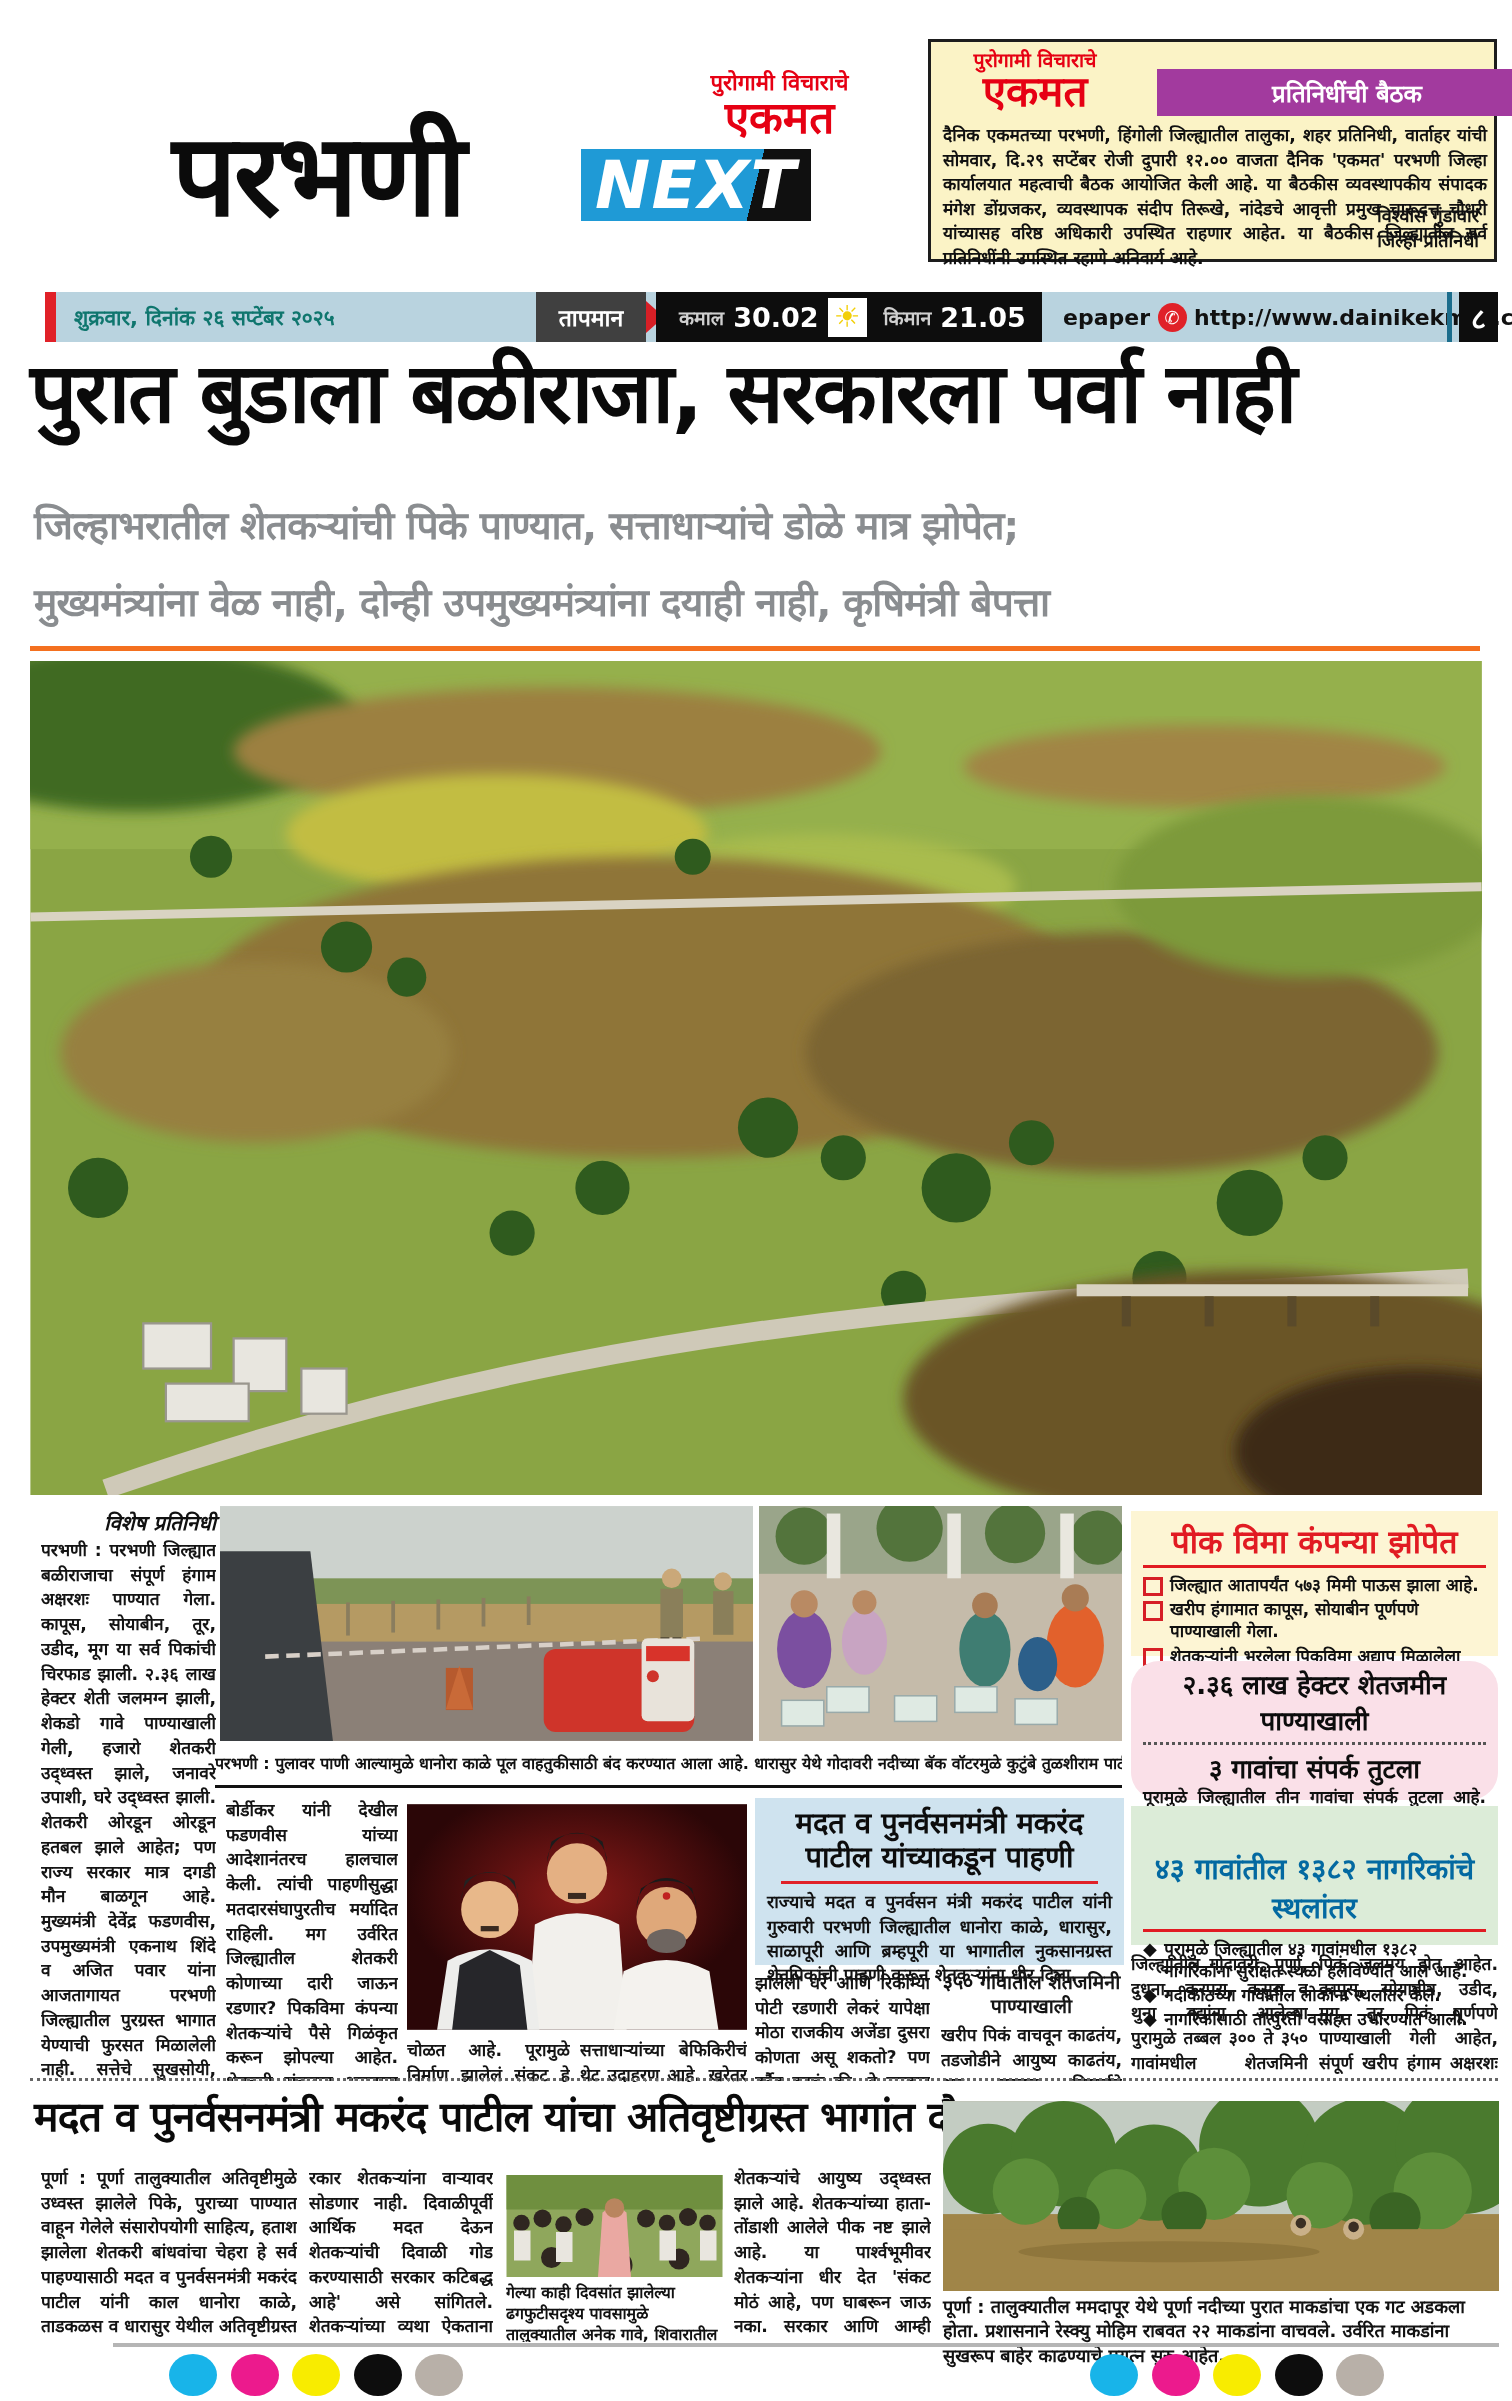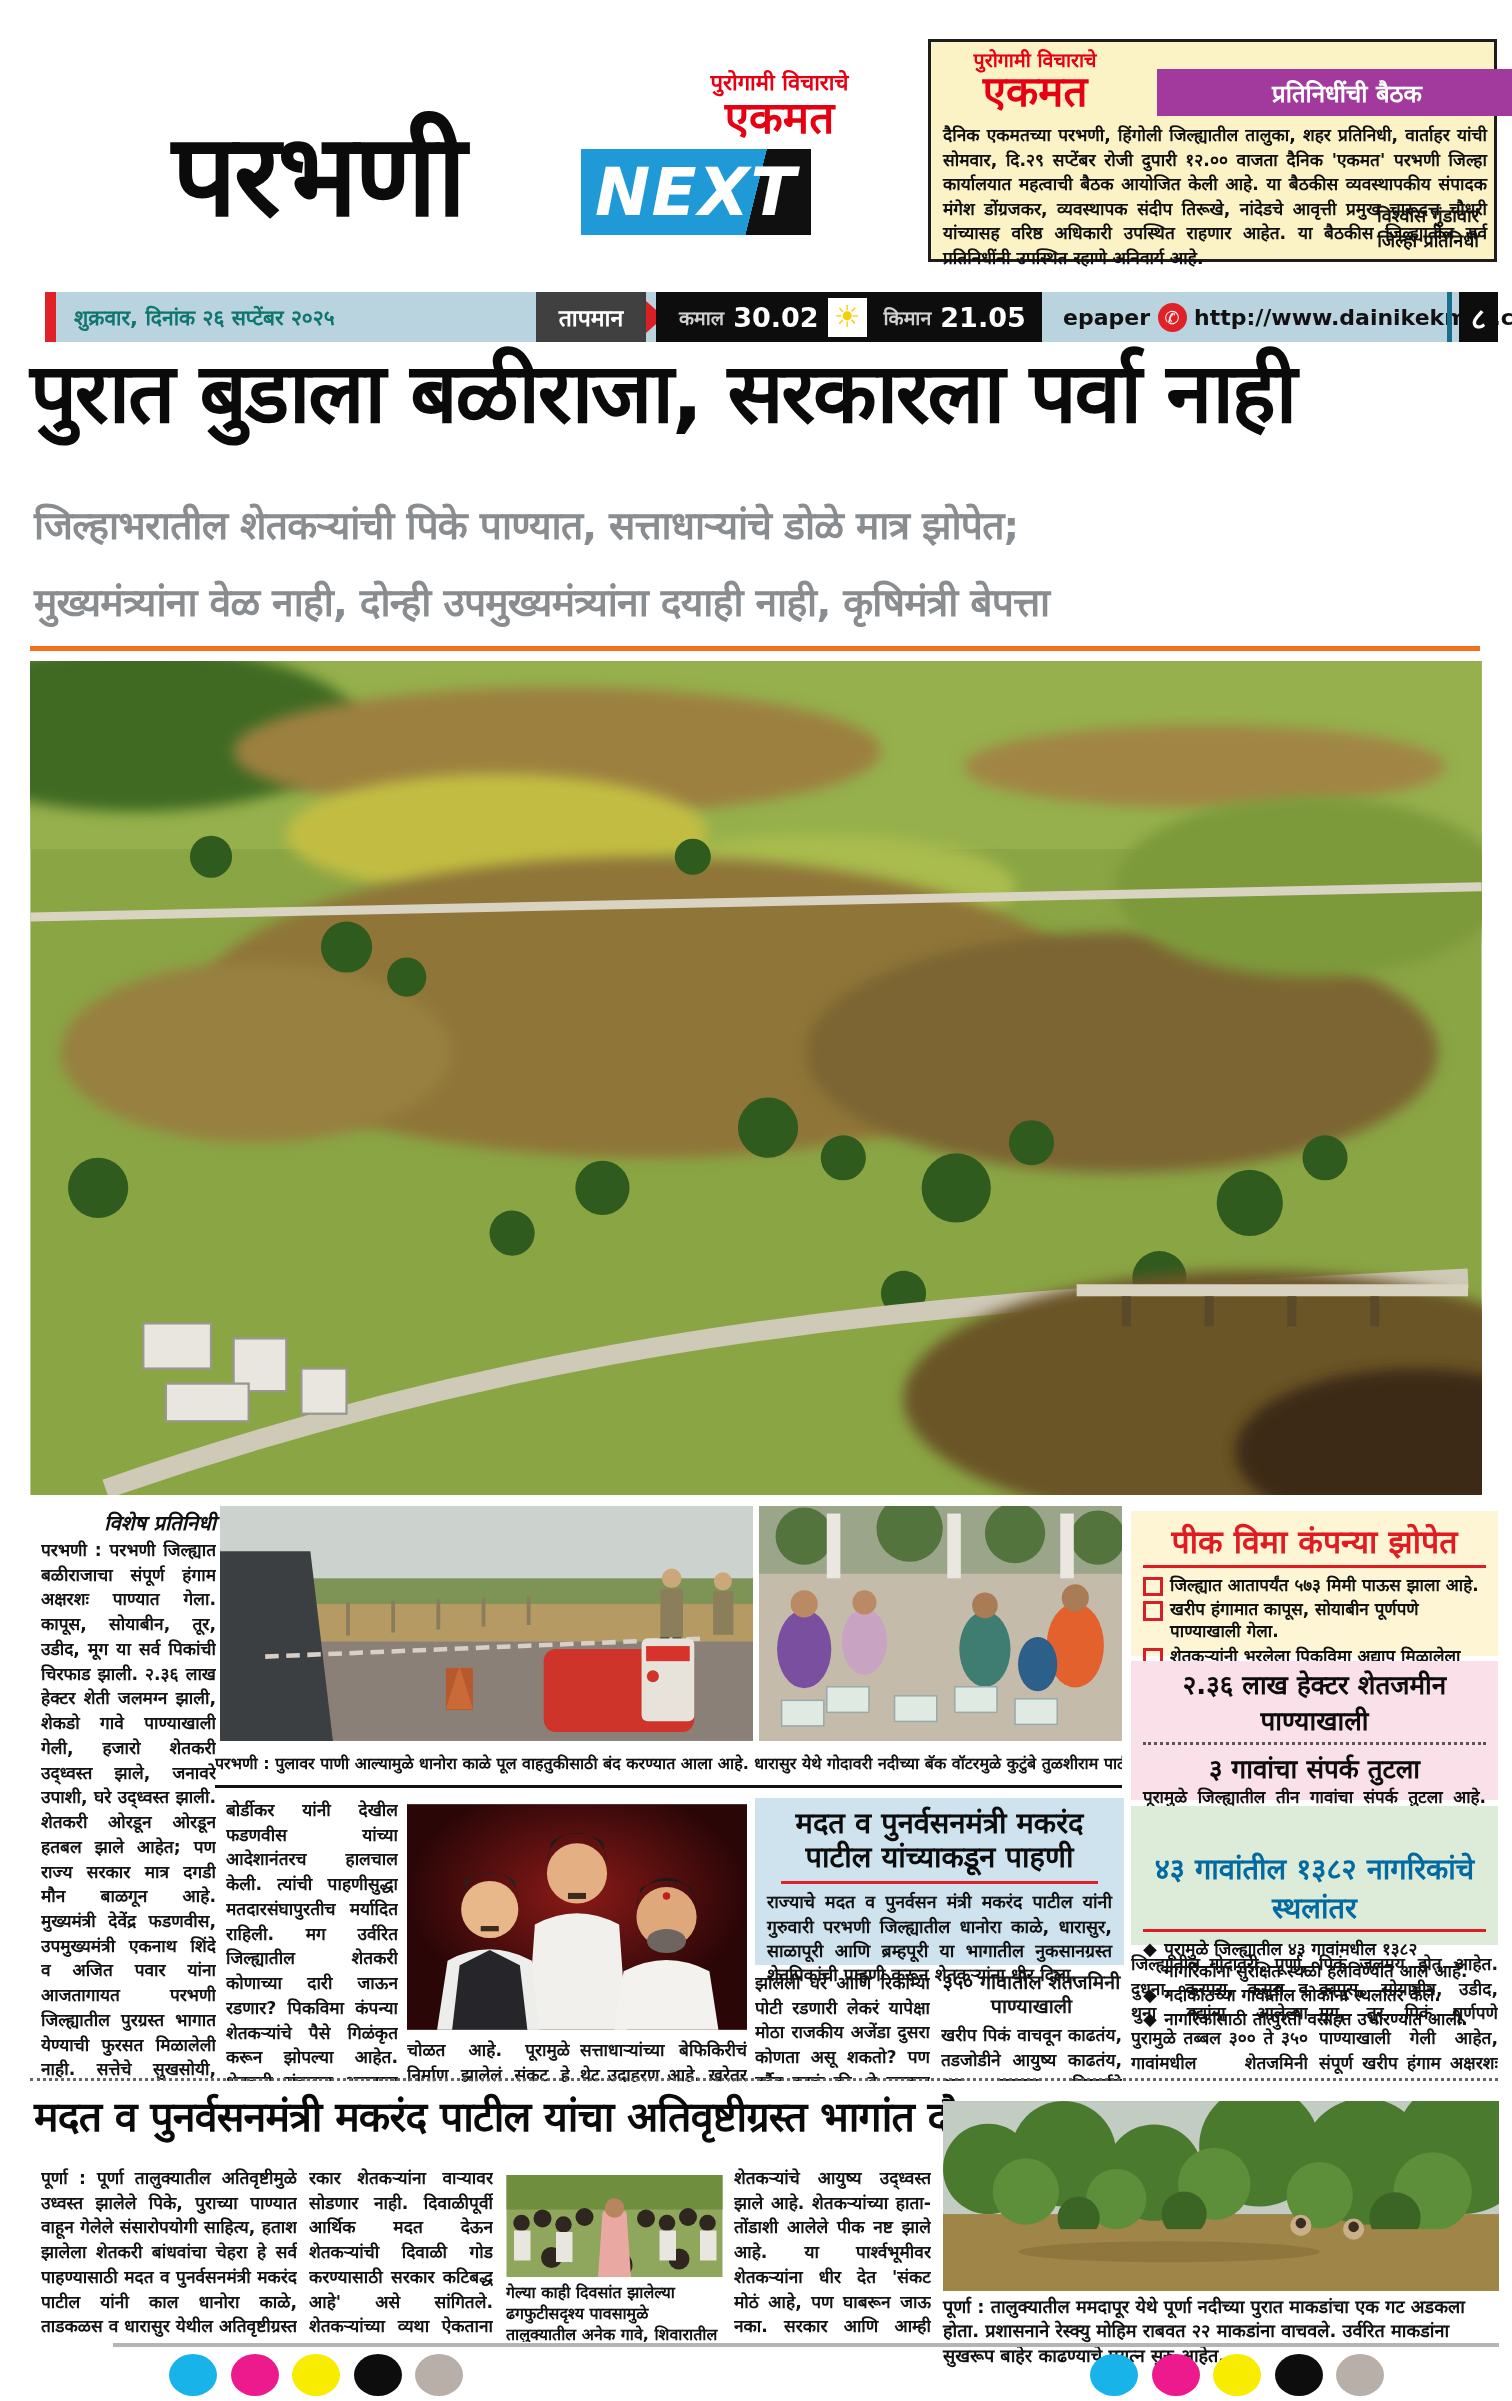--- a/index.html
+++ b/index.html
@@ -1,21 +1,21 @@
 <!DOCTYPE html>
 <html style="font-size:12px"><head>
 <meta charset="utf-8">
 <style>
   html,body{margin:0;padding:0;background:#888;}
   #page{position:relative;width:1512px;height:2401px;background:#ffffff;
         font-family:"DejaVu Sans", sans-serif;overflow:hidden;color:#111;}
   .abs{position:absolute;}
   
   #paper-name{left:172px;top:119px;font-size:114px;font-weight:700;color:#0b0b0b;letter-spacing:-3px;line-height:1;}
-  #next-logo{left:581px;top:149px;width:230px;height:86px;
+  #next-logo{left:581px;top:149px;width:230px;height:72px;
              background:linear-gradient(104deg,#1f9ad6 74%,#101010 74%);
              display:flex;align-items:center;justify-content:center;}
   #next-logo span{color:#fff;font-style:italic;font-weight:700;font-size:66px;letter-spacing:1.5px;}
   .ekmat-tag{color:#e60013;font-weight:700;text-align:center;line-height:1;}
   #masthead-ekmat{left:678px;top:72px;width:203px;}
   #masthead-ekmat .t1{font-size:22px;} #masthead-ekmat .t2{font-size:44px;margin-top:1.5px;}
   
   #meeting-box{left:928px;top:39px;width:569px;height:223px;background:#fbf3c6;border:3px solid #1d1d1d;box-sizing:border-box;padding:6px 10.5px;}
   #meeting-logo{position:absolute;left:13.6px;top:9px;width:181px;}
   #meeting-logo .t1{font-size:19.6px;} #meeting-logo .t2{font-size:42px;}
@@ -76,21 +76,21 @@
   #insub2{left:941px;top:1971px;width:181px;height:110px;}
   #insub2 .h{font-size:19.6px;font-weight:700;text-align:center;line-height:1.25;margin-bottom:3px;}
   
   .railbox{left:1131px;width:367px;box-sizing:border-box;padding:7.5px 12px;}
   #insurance-box{top:1511px;height:145px;background:#fdf5d4;}
   #insurance-box .t{color:#e11b22;font-size:32px;font-weight:700;text-align:center;}
   #insurance-box .rule{height:3px;background:#e11b22;margin:3px 0 6px;}
   .bullet{display:flex;gap:7.5px;align-items:flex-start;font-size:17px;font-weight:700;line-height:1.3;margin-bottom:2.3px;}
   .sqicon{flex:0 0 auto;width:13.6px;height:13.6px;border:3.8px solid #d61f26;margin-top:3px;}
   .dicon{flex:0 0 auto;color:#111;font-size:18px;line-height:1.2;}
-  #hectare-box{top:1661px;height:139px;background:#fae0e8;padding-top:4.5px;}
+  #hectare-box{top:1661px;height:139px;background:#fae0e8;padding-top:4.5px;border-radius:28px;}
   #hectare-box .t{font-size:26px;font-weight:700;text-align:center;color:#0c0c0c;}
   #hectare-box .b{font-size:17px;font-weight:700;line-height:1.3;text-align:justify;}
   #hectare-box .dots{border-top:3px dotted #555;margin:4.5px 0;}
   #migration-box{top:1806px;height:139px;background:#dcecd8;}
   #migration-box .t{color:#0369a1;font-size:29px;font-weight:700;text-align:center;margin-top:34px;}
   #migration-box .rule{height:3px;background:#e11b22;margin:3px 0 6px;}
   #railcol1{left:1131px;top:1952px;width:177px;height:122px;}
   #railcol2{left:1319px;top:1952px;width:179px;height:122px;}
   #dotted-rule{left:30px;top:2078px;width:1468px;border-top:3px dotted #666;}
   

